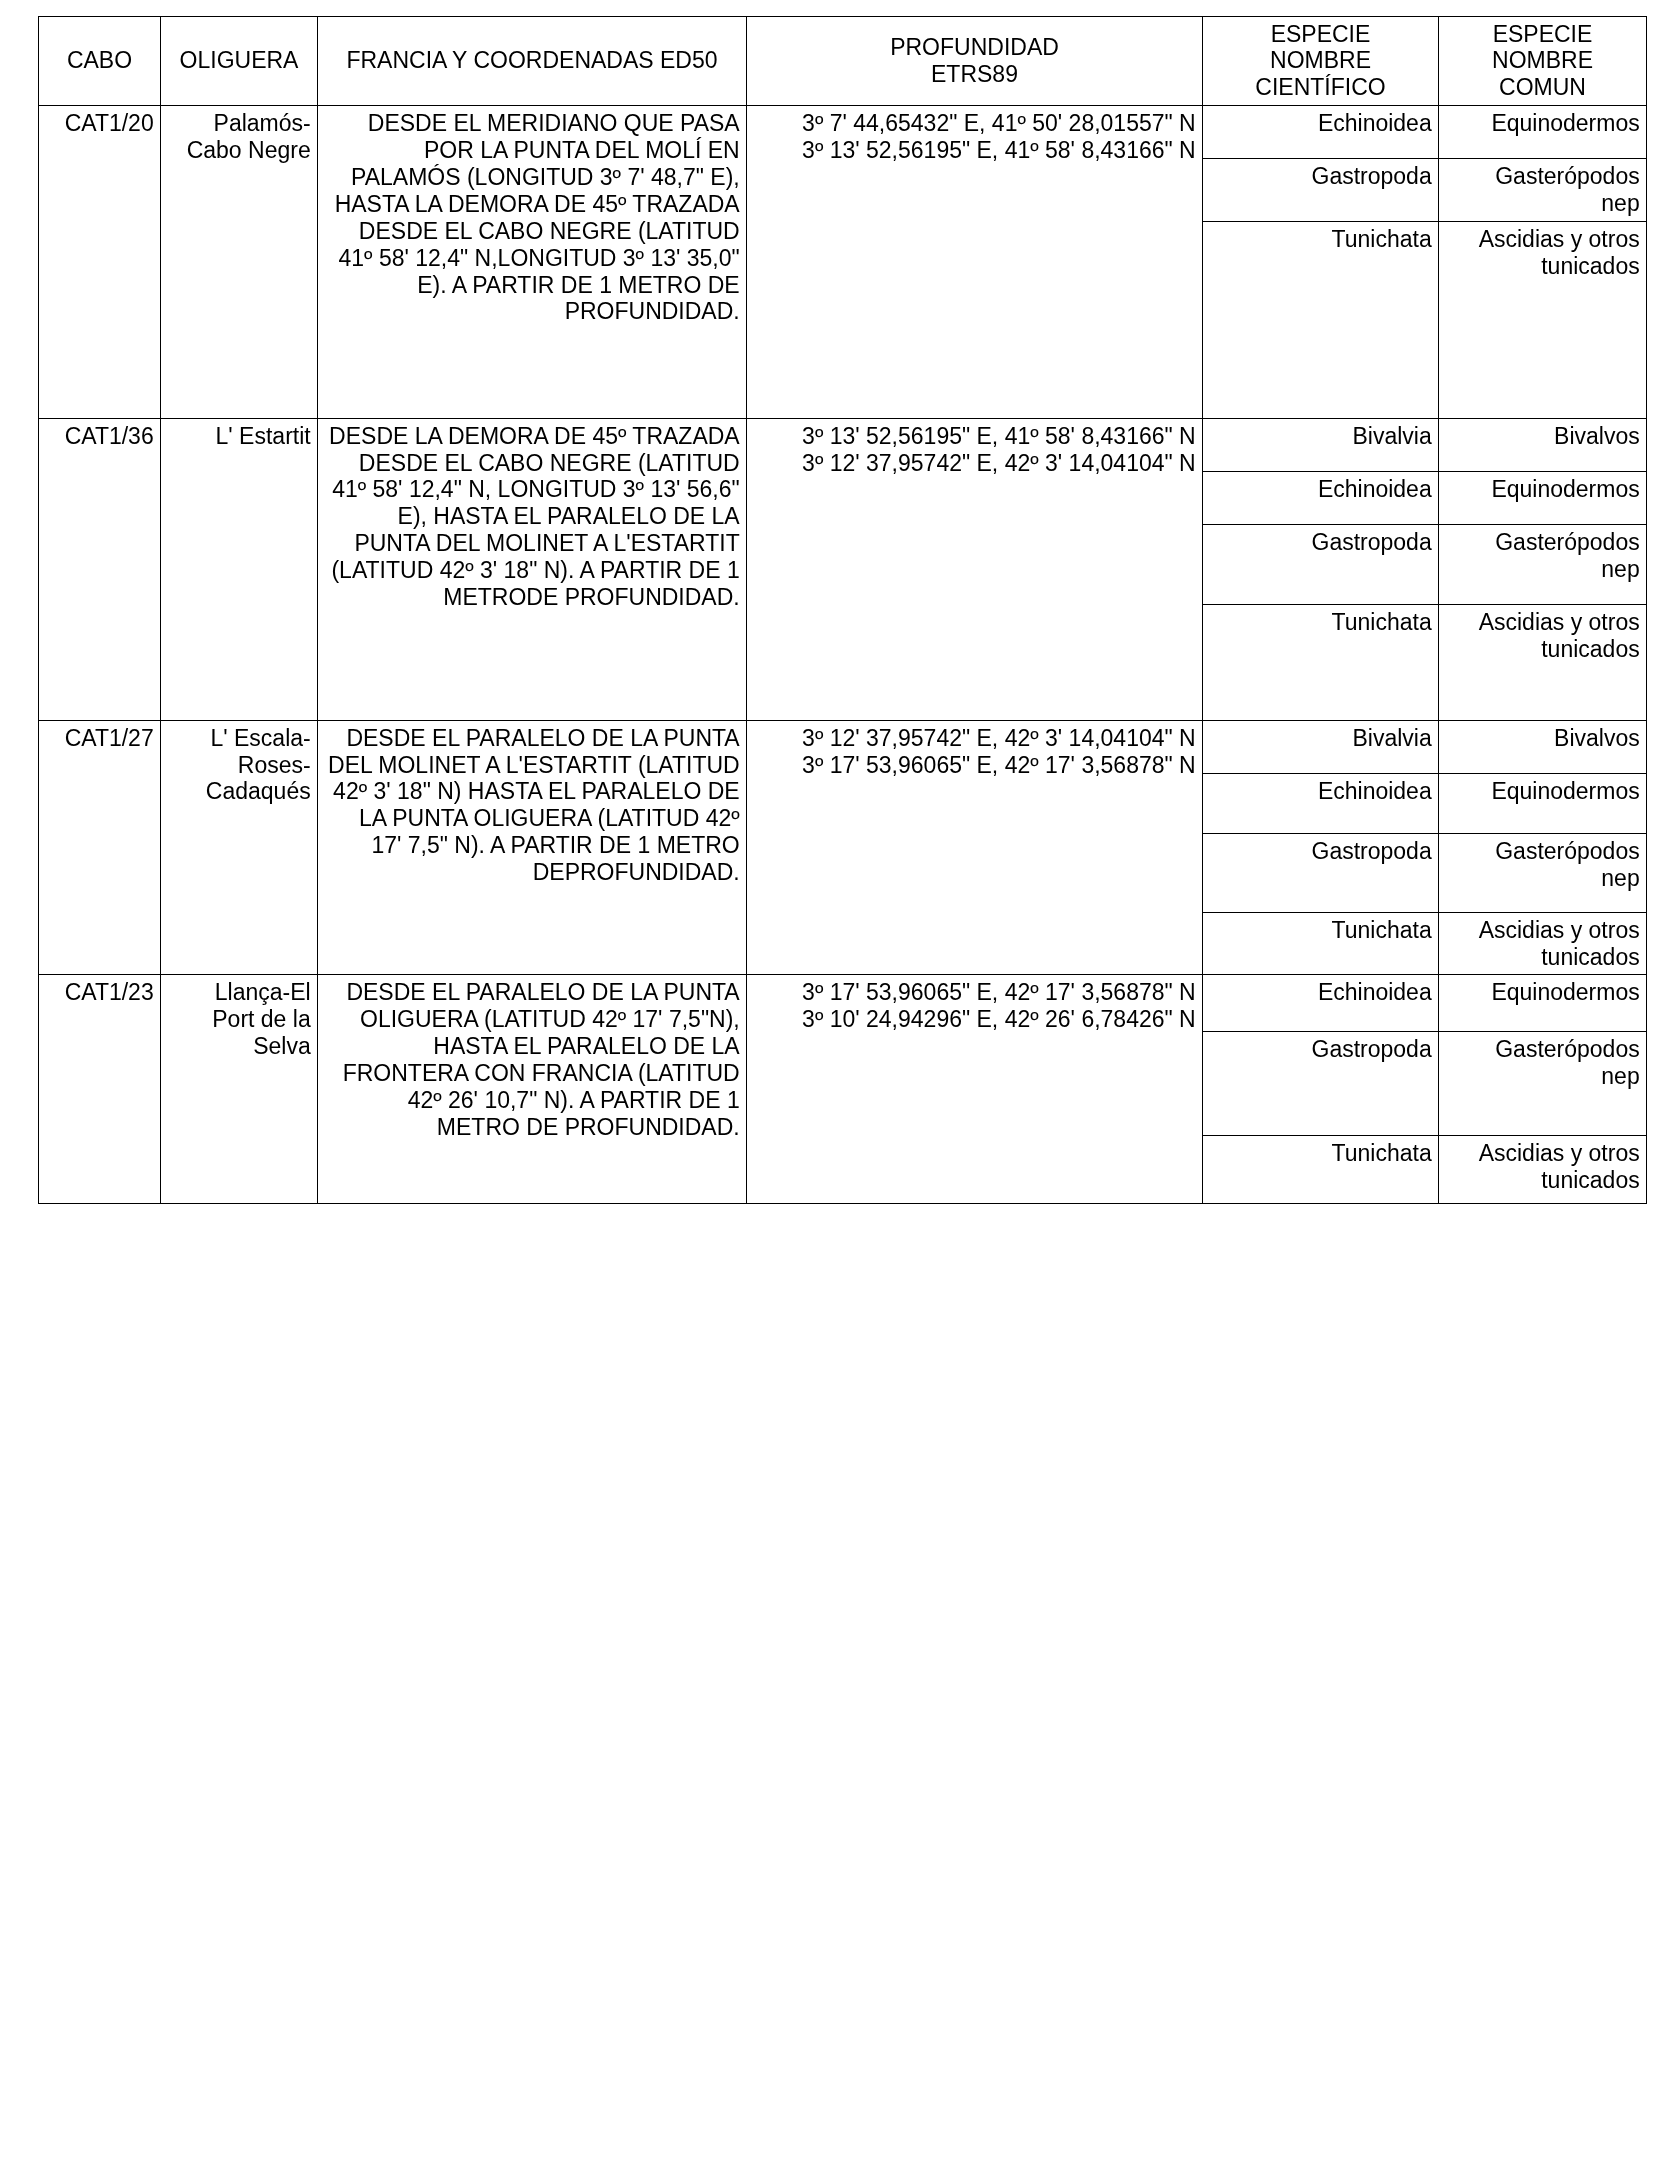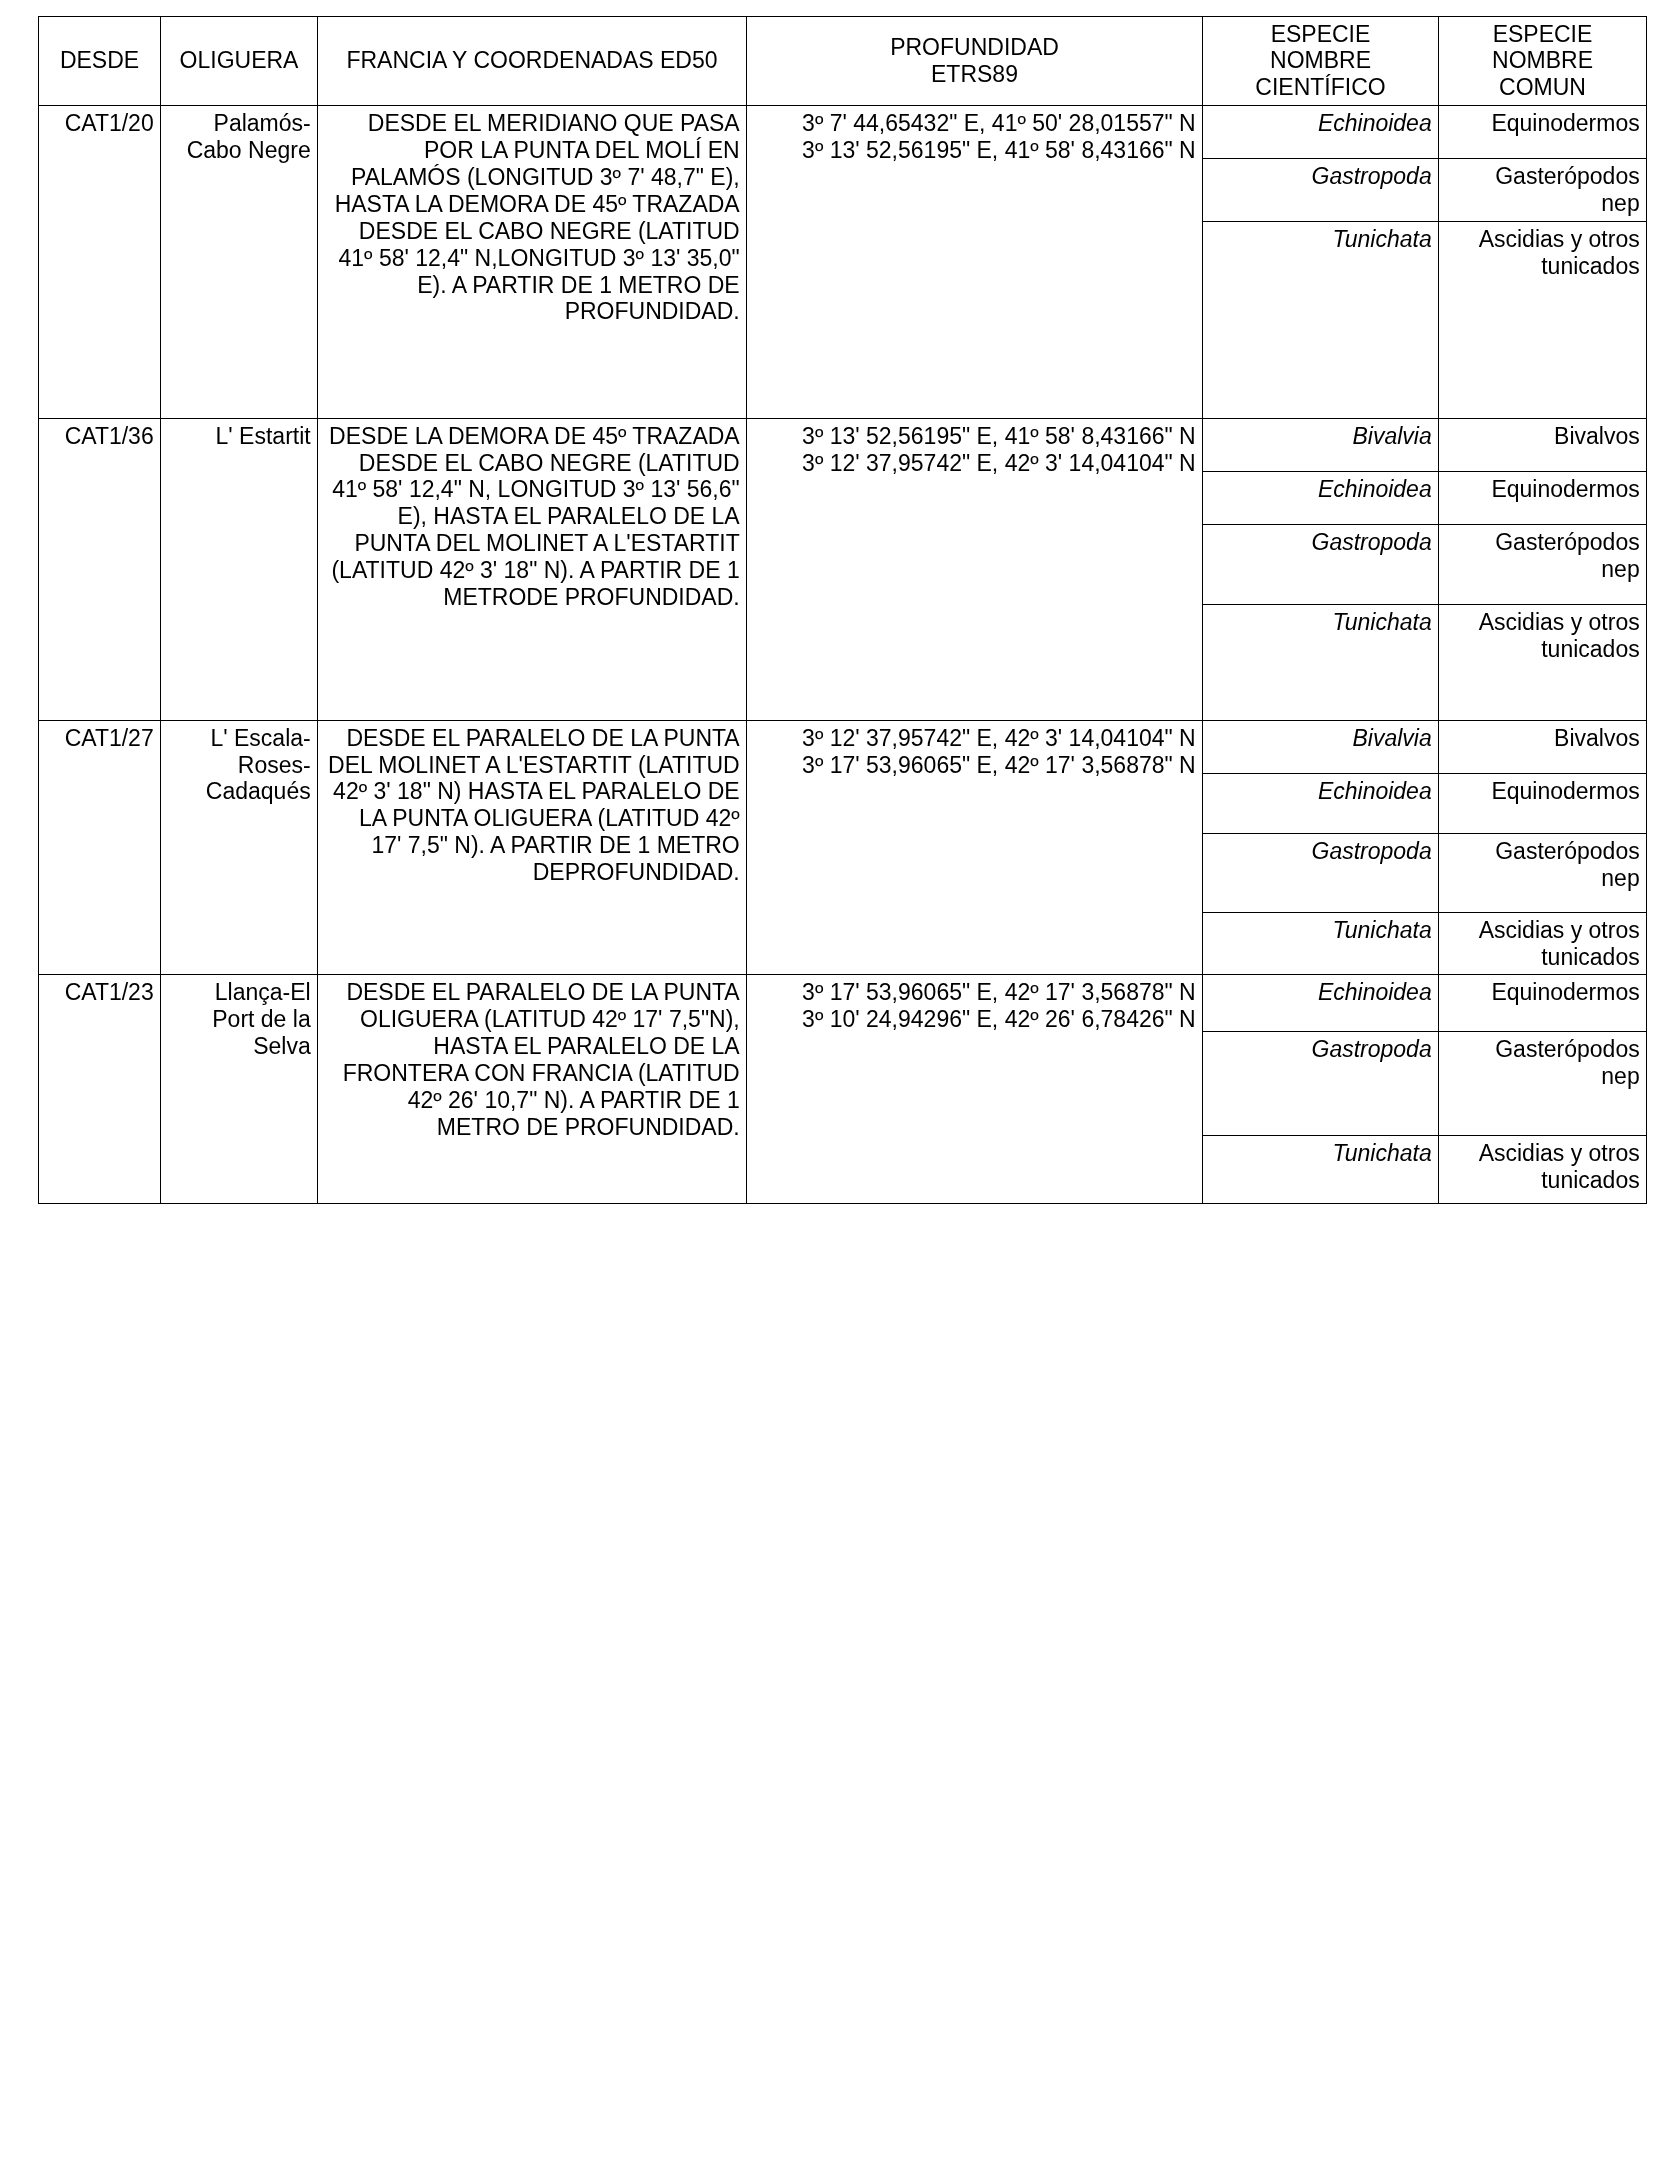--- a/index.html
+++ b/index.html
@@ -37,39 +37,39 @@
   .doc-table th {
     vertical-align: middle;
     text-align: center;
     white-space: pre-line;
   }
   .header-row { height: 88px; }
   .c-zona  { }
   .c-ubi   { white-space: pre-line; margin-top: 44px; }
   .c-lim   { }
   .c-coord { white-space: pre-line; }
-  .c-sci   { font-style: italic; }
+  .c-sci   { }
   .c-com   { white-space: pre-line; }
 </style>
 </head>
 <body>
 
 <div class="page">
   <table class="doc-table">
     <colgroup>
       <col style="width:122px">
       <col style="width:157px">
       <col style="width:429px">
       <col style="width:456px">
       <col style="width:236px">
       <col style="width:208px">
     </colgroup>
     <thead>
       <tr class="header-row">
-        <th>DESDE</th>
+        <th>CABO</th>
         <th>OLIGUERA</th>
         <th>FRANCIA Y COORDENADAS ED50</th>
         <th>PROFUNDIDAD
 ETRS89</th>
         <th>ESPECIE
 NOMBRE
 CIENTÍFICO</th>
         <th>ESPECIE
 NOMBRE
 COMUN</th>

